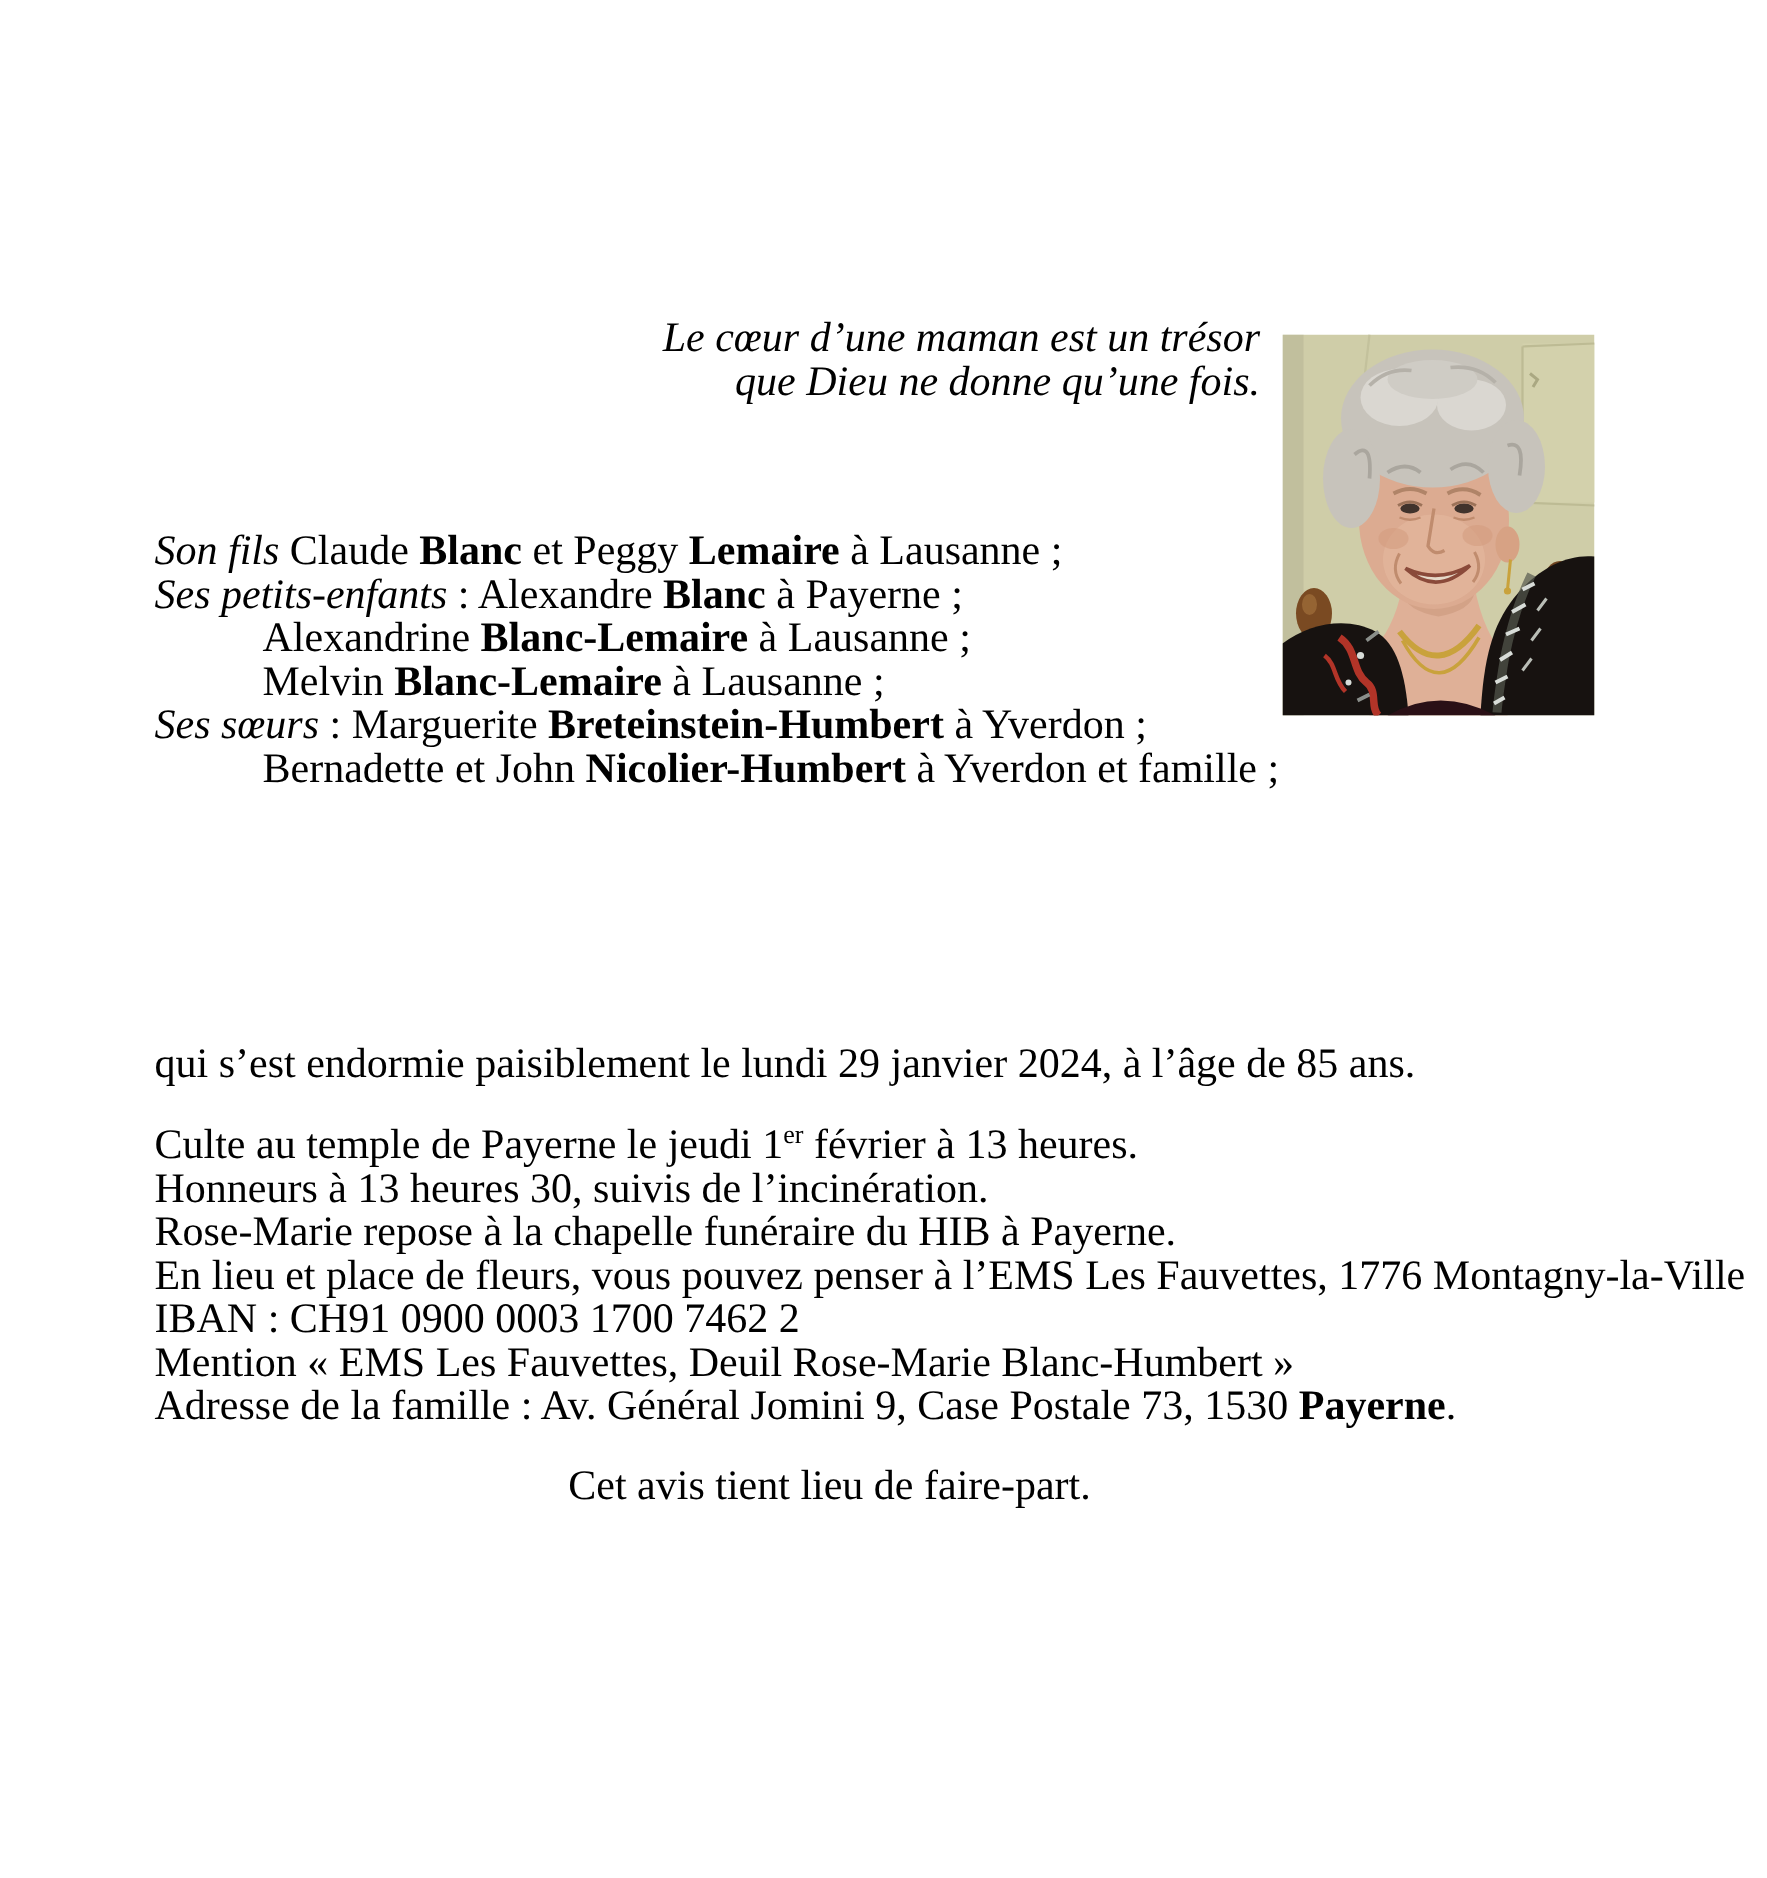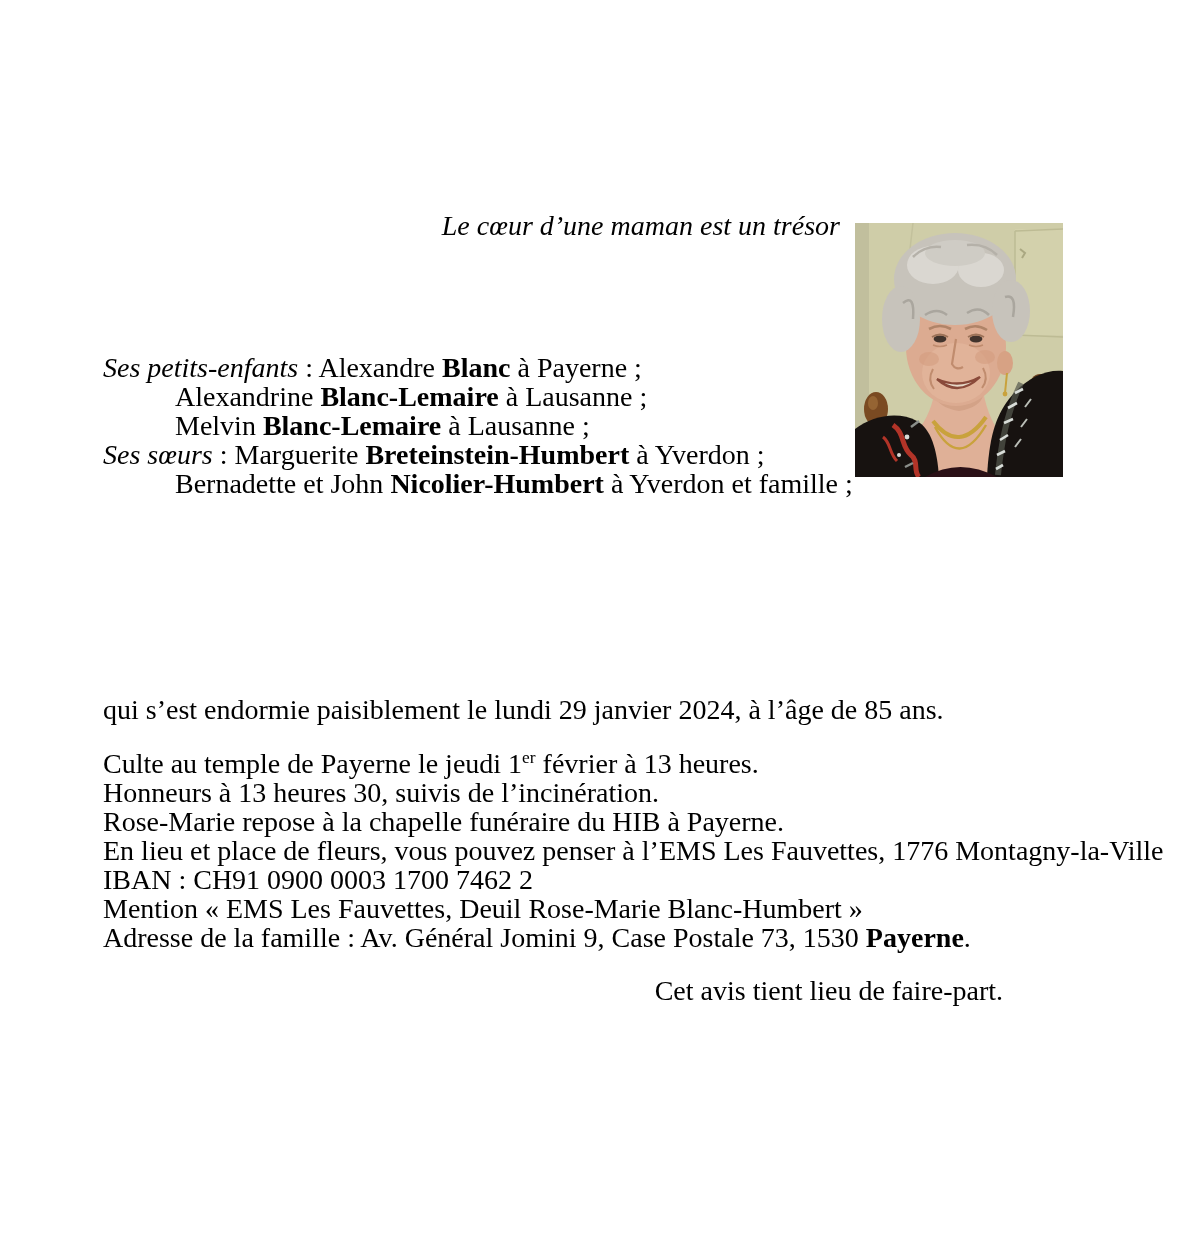--- a/index.html
+++ b/index.html
@@ -30,29 +30,30 @@
   .family .indent { padding-left: 72px; }
   .intro   { left: 103px; top: 541px; }
 
   .title {
     left: 0; top: 625px; width: 1178px; margin: 0;
     text-align: center; font-size: 37px; font-weight: bold; line-height: 44px;
     white-space: nowrap;
   }
   .death   { left: 103px; top: 695px; }
   .details { left: 103px; top: 749px; }
-  .closing { left: 103px; top: 976px; width: 900px; text-align: right; }
+  .closing { left: 103px; top: 976px; width: 900px; text-align: center; }
 </style>
 </head>
 <body>
 
 <div class="page">
 
   <div class="abs epigraph">
     <div class="line">Le cœur d’une maman est un trésor</div>
+    <div class="line">que Dieu ne donne qu’une fois.</div>
   </div>
 
   <div class="abs photo-wrap">
     <svg viewBox="0 0 208 254" preserveAspectRatio="none">
 
       <rect x="0" y="0" width="208" height="254" fill="#cfcda8"></rect>
       <rect x="0" y="0" width="14" height="254" fill="#b7b594" opacity="0.55"></rect>
       <rect x="160" y="6" width="48" height="106" fill="#d3d1ac"></rect>
       <line x1="160" y1="8" x2="160" y2="112" stroke="#bdbb94" stroke-width="1.5"></line>
       <line x1="160" y1="8" x2="208" y2="6" stroke="#bdbb94" stroke-width="1.5"></line>
@@ -114,20 +115,21 @@
 
       <ellipse cx="74" cy="136" rx="10" ry="7" fill="#d49a7e" opacity="0.55"></ellipse>
       <ellipse cx="130" cy="134" rx="10" ry="7" fill="#d49a7e" opacity="0.55"></ellipse>
 
       <path d="M78,198 Q104,232 131,194" fill="none" stroke="#c9a23c" stroke-width="4"></path>
       <path d="M80,204 Q104,248 131,202" fill="none" stroke="#c9a23c" stroke-width="2.4"></path>
     </svg>
   </div>
 
   <div class="abs family">
+    <div class="line"><span class="i">Son fils</span><span> Claude </span><span class="b">Blanc</span><span> et Peggy </span><span class="b">Lemaire</span><span> à Lausanne ;</span></div>
     <div class="line"><span class="i">Ses petits-enfants</span><span> : Alexandre </span><span class="b">Blanc</span><span> à Payerne ;</span></div>
     <div class="line indent"><span>Alexandrine </span><span class="b">Blanc-Lemaire</span><span> à Lausanne ;</span></div>
     <div class="line indent"><span>Melvin </span><span class="b">Blanc-Lemaire</span><span> à Lausanne ;</span></div>
     <div class="line"><span class="i">Ses sœurs</span><span> : Marguerite </span><span class="b">Breteinstein-Humbert</span><span> à Yverdon ;</span></div>
     <div class="line indent"><span>Bernadette et John </span><span class="b">Nicolier-Humbert</span><span> à Yverdon et famille ;</span></div>
   </div>
 
 
 
   <div class="abs death line">qui s’est endormie paisiblement le lundi 29 janvier 2024, à l’âge de 85 ans.</div>

